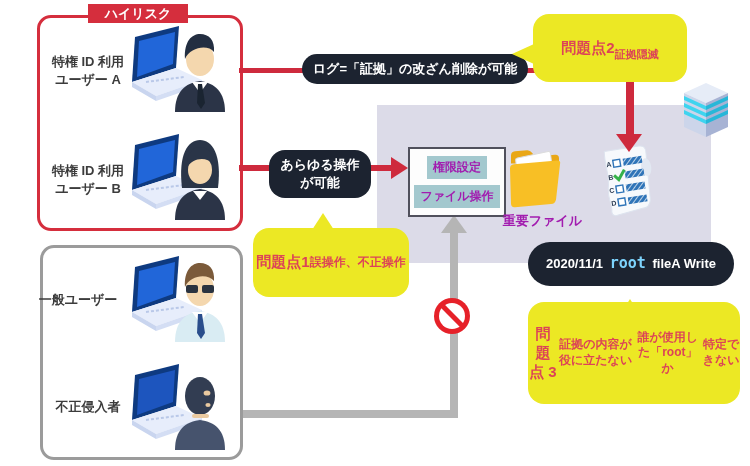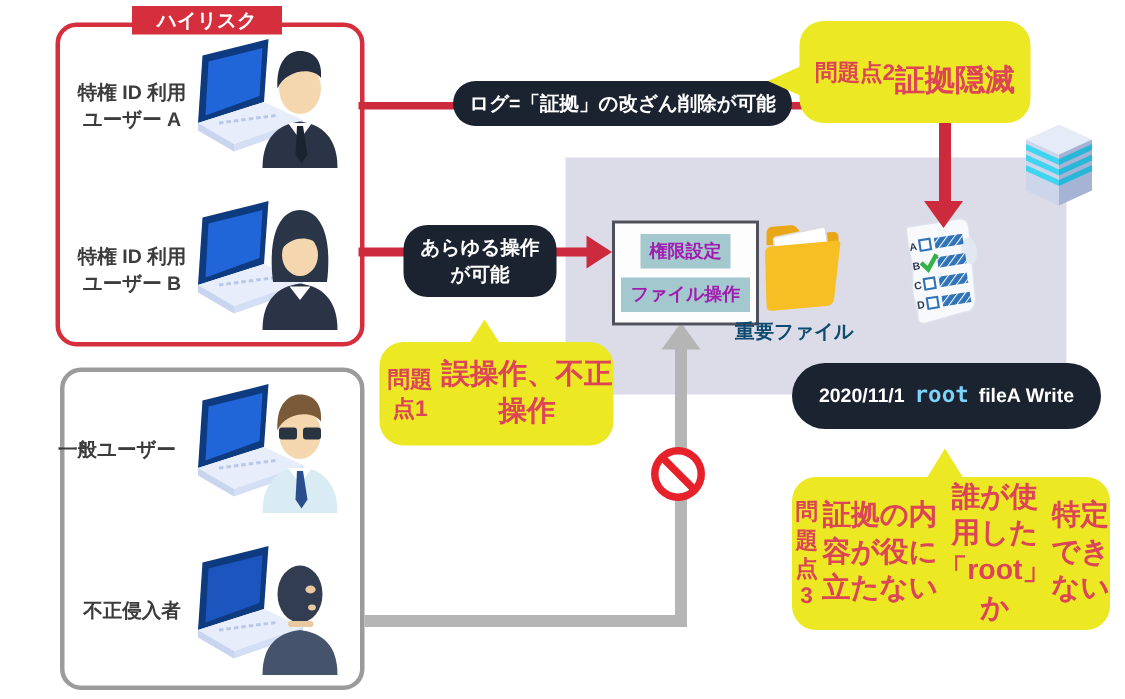--- a/index.html
+++ b/index.html
@@ -25,41 +25,41 @@
   .pill1{left:302px;top:54px;width:226px;height:30px;font-size:13px;}
   .pill2{left:269px;top:150px;width:102px;height:48px;font-size:13px;line-height:1.35;}
   .pill3{left:528px;top:242px;width:206px;height:44px;font-size:13px;line-height:1.45;border-radius:22px;z-index:5;}
   .pill3 .log-line2{font-size:13px;}
   .root-red{color:#7dd3fc;font-family:"DejaVu Sans Mono",monospace;font-size:15px;font-weight:bold;padding:0 3px;}
 
   
   .bubble{position:absolute;background:#ece824;border-radius:16px;color:#dc4457;font-weight:bold;
           display:flex;flex-direction:row;align-items:center;justify-content:center;text-align:center;z-index:4;}
   .bubble .title{font-size:15px;}
-  .bubble .body{font-size:19px;line-height:1.3;}
+  .bubble .body{font-size:12px;line-height:1.3;}
   .bubble1{left:253px;top:228px;width:156px;height:69px;}
   .bubble2{left:533px;top:14px;width:154px;height:68px;}
-  .bubble3{left:528px;top:318px;width:212px;height:102px;}
+  .bubble3{left:528px;top:302px;width:212px;height:102px;}
   .tail{position:absolute;width:0;height:0;z-index:4;}
   .tail-up1{left:312px;top:213px;border-left:11px solid transparent;border-right:11px solid transparent;border-bottom:17px solid #ece824;}
   .tail-left2{left:512px;top:44px;border-top:10px solid transparent;border-bottom:10px solid transparent;border-right:22px solid #ece824;}
   .tail-up3{left:617px;top:299px;border-left:13px solid transparent;border-right:13px solid transparent;border-bottom:21px solid #ece824;}
 
   
   .arrow-head{position:absolute;width:0;height:0;z-index:3;}
   .red-arrow-right-head{left:391px;top:157px;border-top:11px solid transparent;border-bottom:11px solid transparent;border-left:17px solid #ce2a3d;}
   .red-arrow-down-head{left:616px;top:134px;border-left:13px solid transparent;border-right:13px solid transparent;border-top:18px solid #ce2a3d;}
   .gray-arrow-up-head{left:441px;top:215px;border-left:13px solid transparent;border-right:13px solid transparent;border-bottom:18px solid #b5b5b5;z-index:2;}
 
   
   .sys-panel{left:377px;top:105px;width:334px;height:158px;background:#dcdbe8;z-index:0;}
   .ops-box{left:408px;top:147px;width:94px;height:66px;background:#fdfdfd;border:2px solid #50505c;
            display:flex;flex-direction:column;align-items:center;justify-content:center;gap:6px;z-index:2;}
   .ops-item{background:#a3c8ce;color:#a21caf;font-size:12px;font-weight:bold;text-align:center;padding:3px 6px;white-space:nowrap;}
-  .folder-label{left:490px;top:212px;width:92px;font-size:13px;font-weight:bold;color:#0c4a6e;text-align:left;z-index:2;}
+  .folder-label{left:490px;top:212px;width:92px;font-size:13px;font-weight:bold;color:#a21caf;text-align:right;z-index:2;}
 
   
   .no-entry{left:434px;top:298px;width:36px;height:36px;border-radius:50%;background:#e62129;z-index:5;}
   .no-entry::before{content:"";position:absolute;left:5px;top:5px;width:26px;height:26px;border-radius:50%;background:#fff;}
   .no-entry::after{content:"";position:absolute;left:15.5px;top:4px;width:5px;height:28px;background:#e62129;transform:rotate(-45deg);}
 
   svg{display:block;}
 </style>
 </head>
 <body>
@@ -239,21 +239,21 @@
 
   <div class="tail tail-up1"></div>
   <div class="bubble bubble1">
     <div class="title">問題点1</div>
     <div class="body">誤操作、不正操作</div>
   </div>
 
   <div class="tail tail-left2"></div>
   <div class="bubble bubble2">
     <div class="title">問題点2</div>
-    <div class="body" style="font-size:20px;margin-top:12px;">証拠隠滅</div>
+    <div class="body" style="font-size:11px;margin-top:12px;">証拠隠滅</div>
   </div>
 
   <div class="tail tail-up3"></div>
   <div class="bubble bubble3">
     <div class="title">問題点 3</div>
     <div class="body">証拠の内容が役に立たない</div>
     <div class="body">誰が使用した「root」か</div>
     <div class="body">特定できない</div>
   </div>
 

